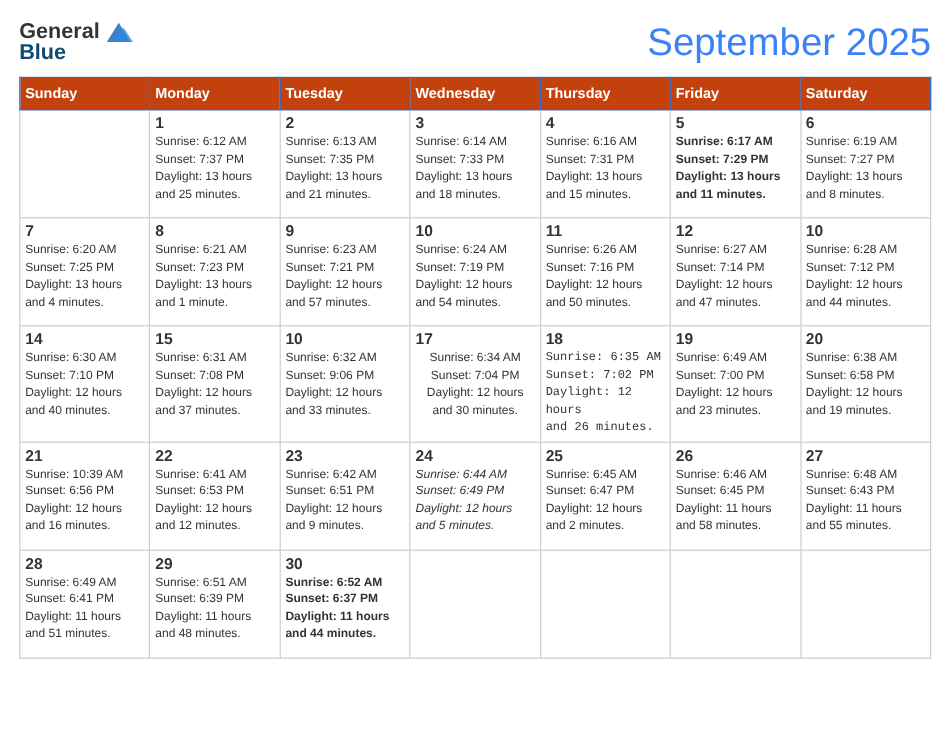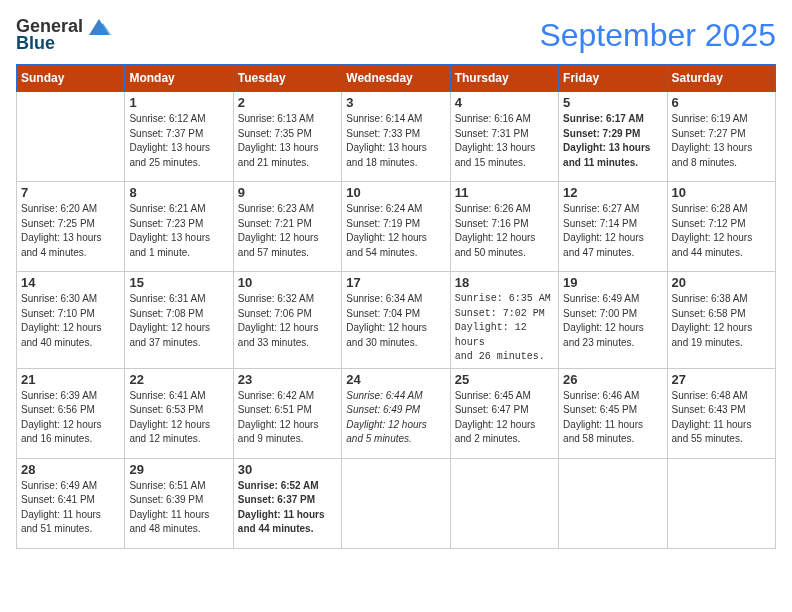--- a/index.html
+++ b/index.html
@@ -219,27 +219,27 @@
         <td>
           <span class="day-num">15</span>
           <div class="day-info" style="white-space: pre-line;">Sunrise: 6:31 AM
 Sunset: 7:08 PM
 Daylight: 12 hours
 and 37 minutes.</div>
         </td>
         <td>
           <span class="day-num">10</span>
           <div class="day-info" style="white-space: pre-line;">Sunrise: 6:32 AM
-Sunset: 7:06 PM
+Sunset: 9:06 PM
 Daylight: 12 hours
 and 33 minutes.</div>
         </td>
         <td>
           <span class="day-num">17</span>
-          <div class="day-info" style="white-space: pre-line;">Sunrise: 6:34 AM
+          <div class="day-info" style="white-space: pre-line; text-align: center;">Sunrise: 6:34 AM
 Sunset: 7:04 PM
 Daylight: 12 hours
 and 30 minutes.</div>
         </td>
         <td>
           <span class="day-num">18</span>
           <div class="day-info" style="white-space: pre-line; font-family: Liberation Mono, monospace;">Sunrise: 6:35 AM
 Sunset: 7:02 PM
 Daylight: 12 hours
 and 26 minutes.</div>
@@ -255,21 +255,21 @@
           <span class="day-num">20</span>
           <div class="day-info" style="white-space: pre-line;">Sunrise: 6:38 AM
 Sunset: 6:58 PM
 Daylight: 12 hours
 and 19 minutes.</div>
         </td>
       </tr>
       <tr>
         <td>
           <span class="day-num">21</span>
-          <div class="day-info" style="white-space: pre-line;">Sunrise: 6:39 AM
+          <div class="day-info" style="white-space: pre-line;">Sunrise: 10:39 AM
 Sunset: 6:56 PM
 Daylight: 12 hours
 and 16 minutes.</div>
         </td>
         <td>
           <span class="day-num">22</span>
           <div class="day-info" style="white-space: pre-line;">Sunrise: 6:41 AM
 Sunset: 6:53 PM
 Daylight: 12 hours
 and 12 minutes.</div>

